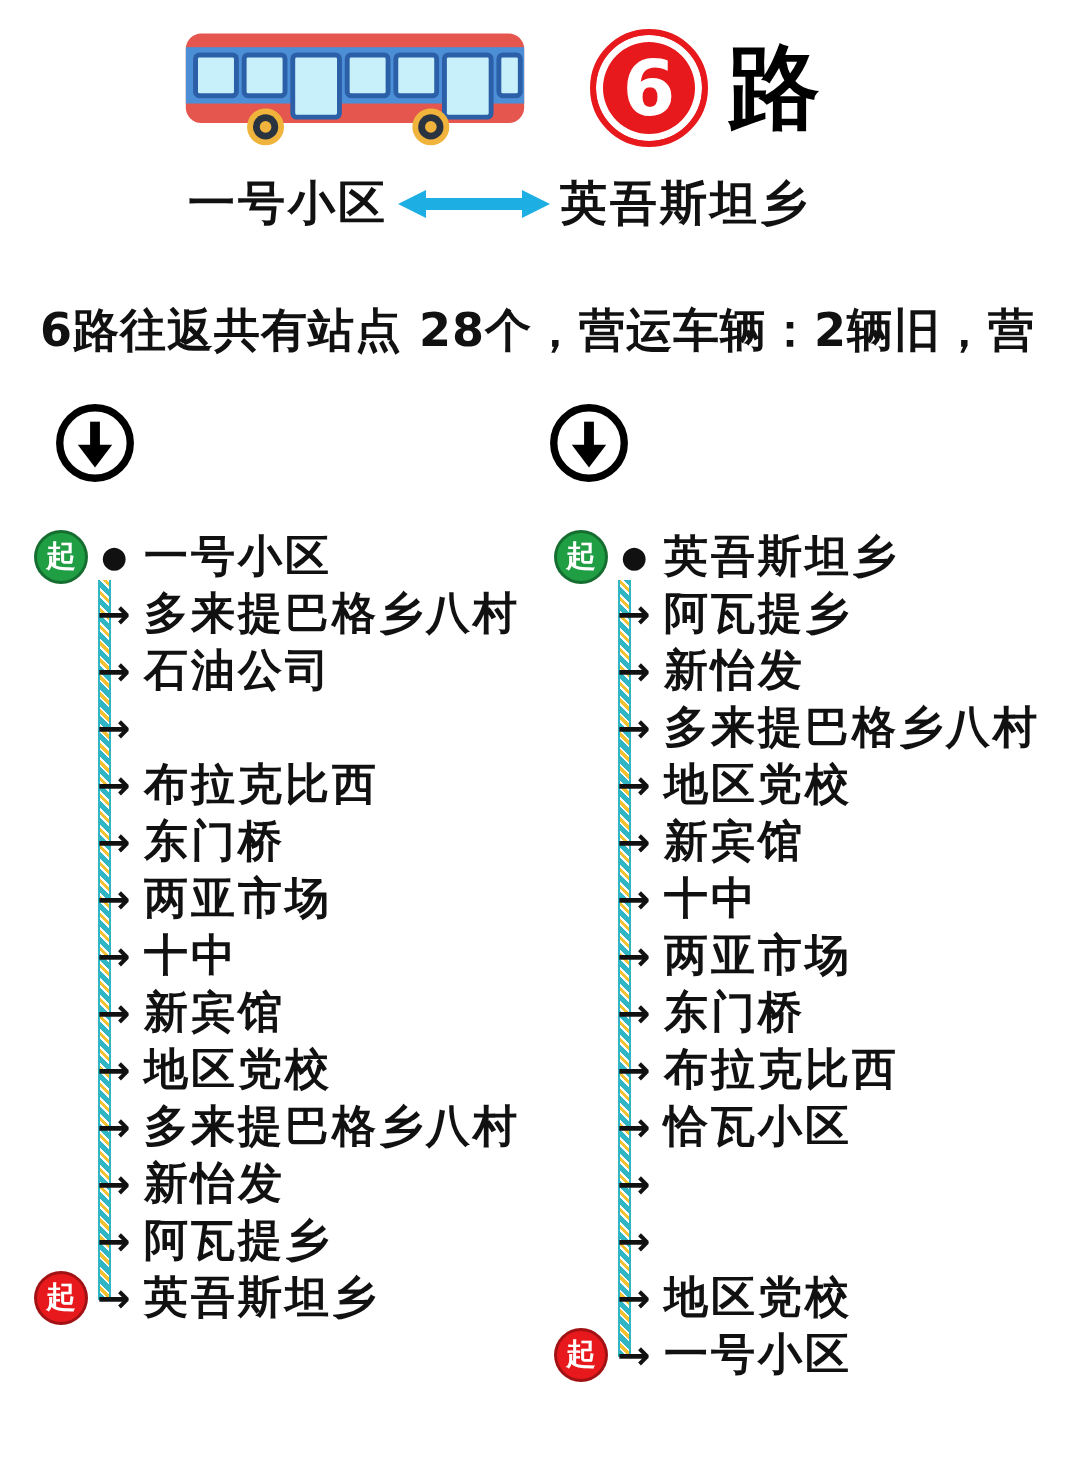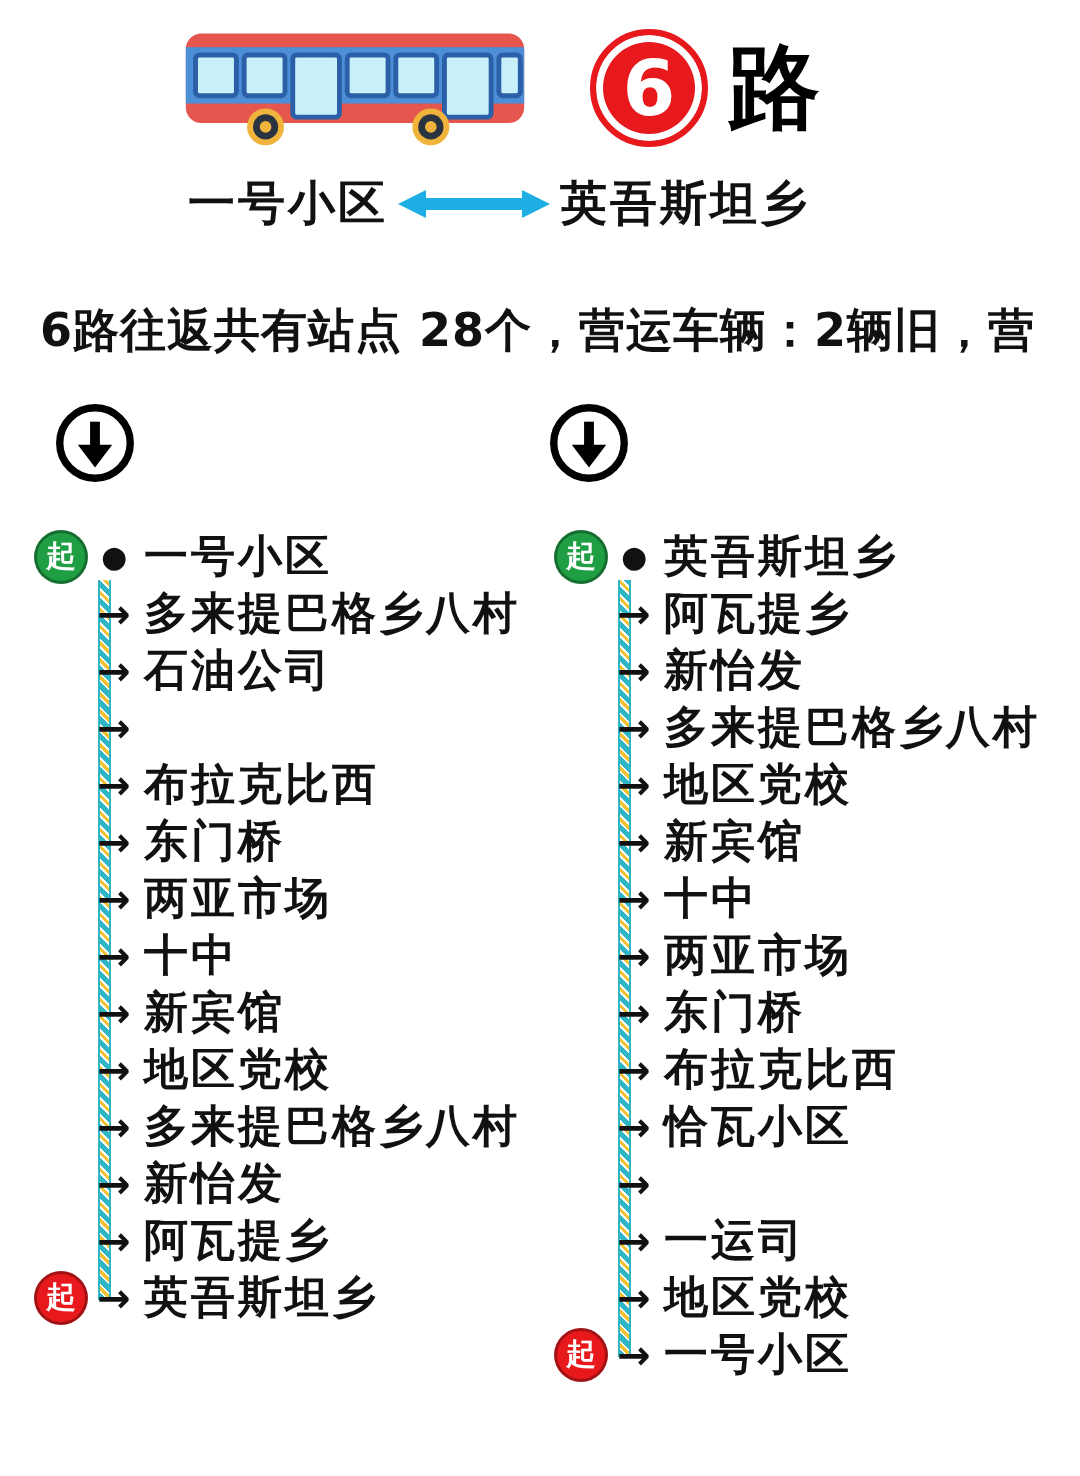--- a/index.html
+++ b/index.html
@@ -296,21 +296,20 @@
             <span class="marker arrow">→</span>
             <span class="station-name">恰瓦小区</span>
           </div>
           <div class="station-row">
             <span class="badge-slot"></span>
             <span class="marker arrow">→</span>
           </div>
           <div class="station-row">
             <span class="badge-slot"></span>
             <span class="marker arrow">→</span>
-            <span class="station-name">一运司</span>
           </div>
           <div class="station-row">
             <span class="badge-slot"></span>
             <span class="marker arrow">→</span>
             <span class="station-name">地区党校</span>
           </div>
           <div class="station-row">
             <span class="badge-slot">
               <span class="badge" style="background: rgb(232, 25, 28);">起</span>
             </span>

